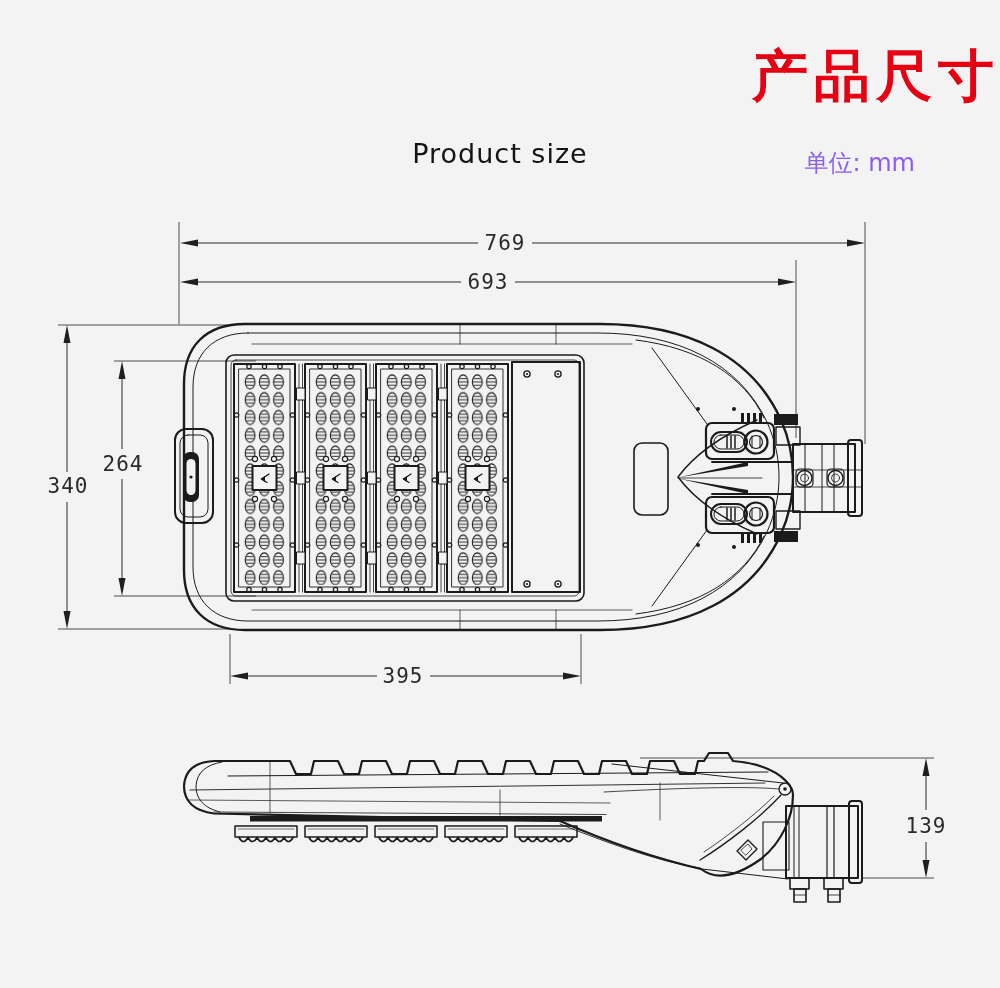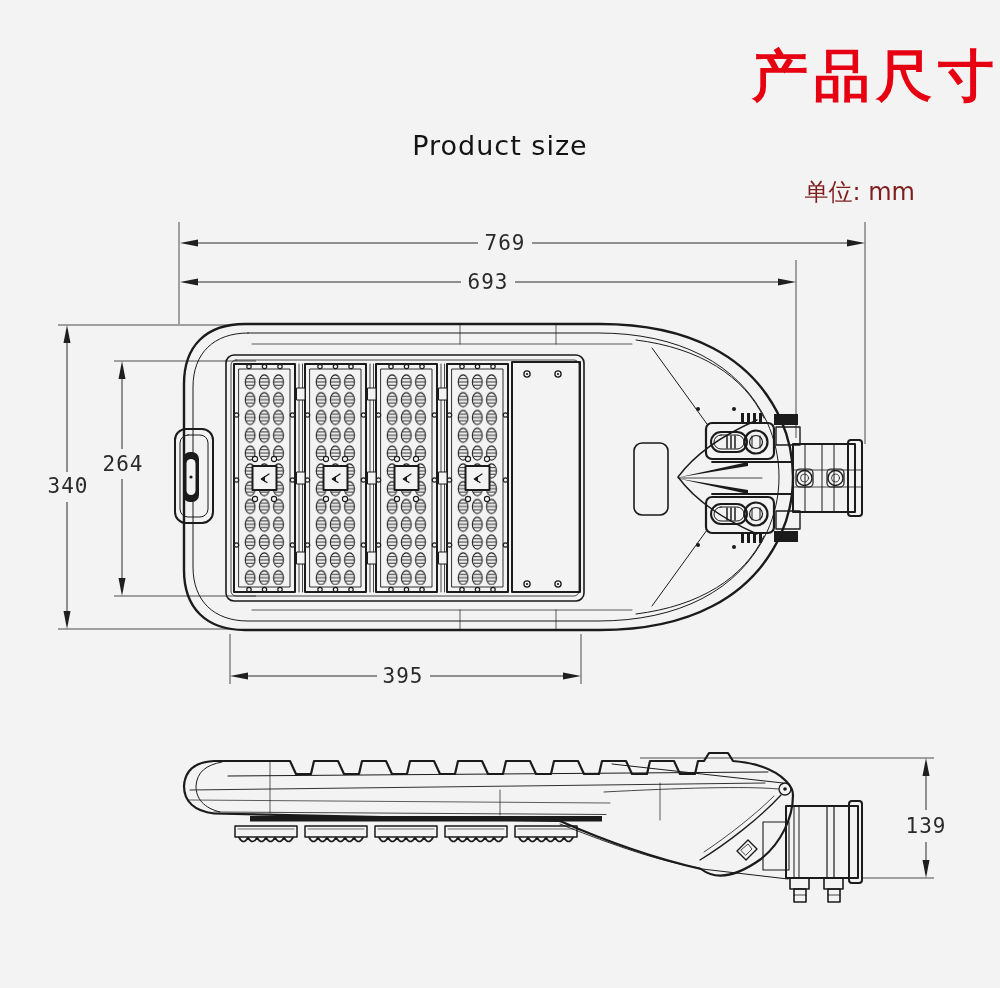--- a/index.html
+++ b/index.html
@@ -1,22 +1,22 @@
 <!DOCTYPE html>
 <html><head>
 <meta charset="utf-8">
 <style>
   html,body{margin:0;padding:0;}
   .page{position:relative;width:1000px;height:988px;background:#f2f3f2;overflow:hidden;
         font-family:"DejaVu Sans", sans-serif;}
   .title{position:absolute;left:0;right:0;top:48px;text-align:right;
          color:#e60012;font-size:56px;font-weight:800;letter-spacing:6px;line-height:1;}
-  .subtitle{position:absolute;left:0;right:0;top:130px;text-align:center;
+  .subtitle{position:absolute;left:0;right:0;top:138px;text-align:center;
             color:#141414;font-size:27px;font-weight:400;letter-spacing:1px;}
-  .unit{position:absolute;top:176px;right:85px;color:#7f1d1d;font-size:24px;}
+  .unit{position:absolute;top:147px;right:85px;color:#8b5cf6;font-size:24px;}
   svg{position:absolute;left:0;top:0;}
   .ln{stroke:#1b1b1b;fill:none;stroke-linecap:round;stroke-linejoin:round;}
   .lnf{stroke:#1b1b1b;stroke-linejoin:round;}
   .dim{stroke:#2a2a2a;stroke-width:1;fill:none;}
   .ext{stroke:#3a3a3a;stroke-width:0.9;fill:none;}
   .arr{fill:#1f1f1f;stroke:none;}
   .dimtxt{font-family:"DejaVu Sans Mono", monospace;font-size:21px;fill:#2a2a2a;
           text-anchor:middle;letter-spacing:1px;}
   .dk{fill:#1b1b1b;stroke:none;}
 </style>

